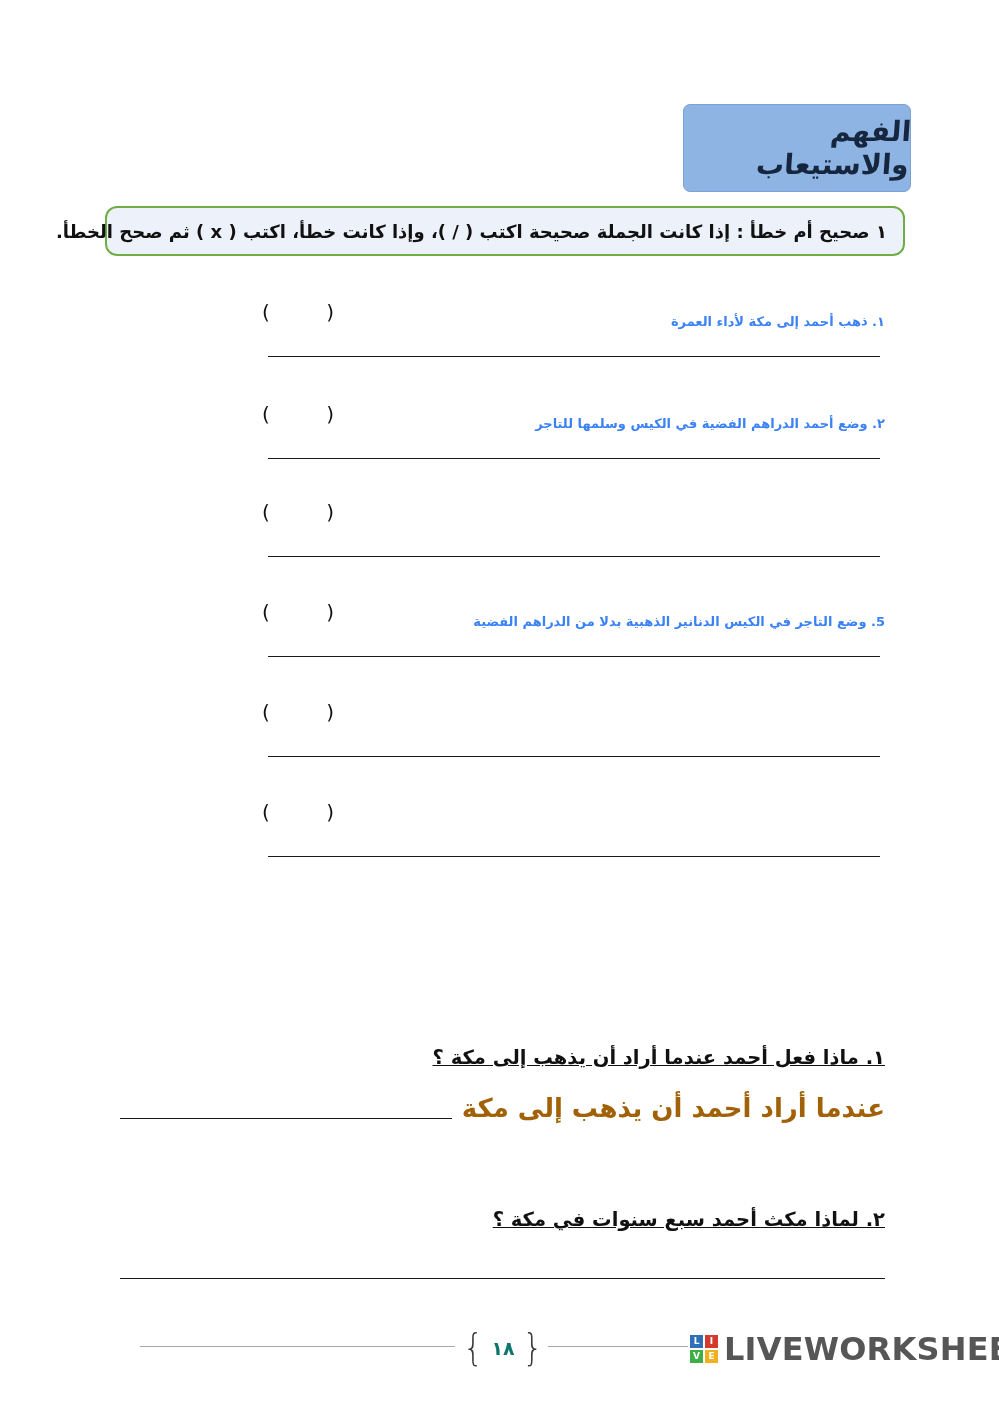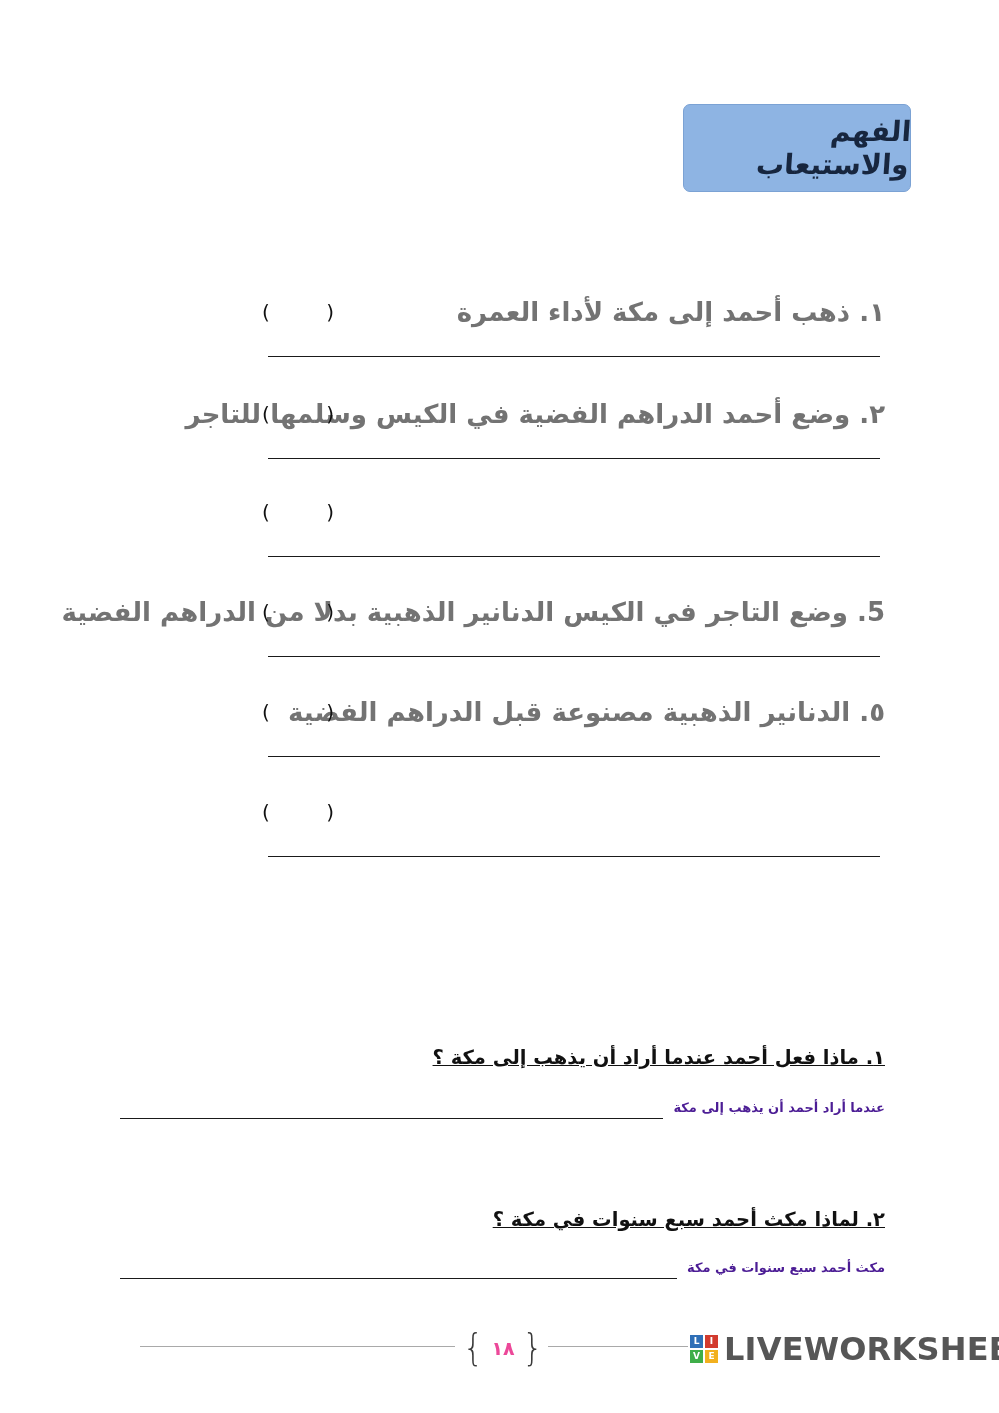--- a/index.html
+++ b/index.html
@@ -26,22 +26,22 @@
     padding:0 16px;direction:rtl;
   }
   .section-box .section-title{
     font-size:18px;font-weight:bold;color:#111;white-space:nowrap;
   }
   .box1{top:206px;}
   .box2{top:939px;}
   
   .tf-row{position:absolute;left:0;width:999px;height:72px;}
   .tf-text{
-    position:absolute;right:114px;top:0;direction:rtl;
-    font-size:26px;font-weight:600;color:#737373;line-height:32px;white-space:nowrap;
+    position:absolute;right:114px;top:10px;direction:rtl;
+    font-size:13px;font-weight:600;color:#3b82f6;line-height:32px;white-space:nowrap;
   }
   .tf-parens{
     position:absolute;left:262px;top:0;width:72px;height:32px;
     display:flex;justify-content:space-between;align-items:center;
     font-size:20px;color:#111;direction:ltr;
   }
   .tf-line{
     position:absolute;left:268px;top:60px;width:612px;height:0;
     border-bottom:1.6px solid #1a1a1a;
   }
@@ -52,36 +52,36 @@
     position:absolute;right:114px;direction:rtl;
     font-size:19.5px;font-weight:bold;color:#111;line-height:32px;white-space:nowrap;text-decoration:underline;
   }
   .q1{top:1042px;} .q2{top:1204px;}
   .answer-row{
     position:absolute;left:120px;right:114px;height:34px;
     display:flex;direction:rtl;align-items:flex-end;gap:10px;
   }
   .a1{top:1090px;} .a2{top:1250px;}
   .answer-stem{
-    font-size:13px;font-weight:600;color:#4c1d95;line-height:32px;
+    font-size:26px;font-weight:600;color:#a16207;line-height:32px;
     white-space:nowrap;flex:0 0 auto;
   }
   .answer-blank{
     flex:1 1 auto;height:0;border-bottom:1.6px solid #1a1a1a;margin-bottom:5px;
   }
   
   .footer-line{position:absolute;top:1346px;height:0;border-top:1.2px solid #a9a9a9;}
   .fl-left{left:140px;width:315px;}
   .fl-right{left:548px;width:140px;}
   .page-num-wrap{
     position:absolute;left:455px;top:1326px;width:96px;height:44px;
     display:flex;align-items:center;justify-content:center;gap:8px;direction:ltr;
   }
   .brace{font-size:32px;font-weight:300;color:#3a3a3a;line-height:40px;transform:scaleY(1.15);}
-  .page-num{font-size:19px;font-weight:600;color:#ec4899;text-align:center;}
+  .page-num{font-size:19px;font-weight:600;color:#0f766e;text-align:center;}
   .logo{
     position:absolute;left:690px;top:1330px;height:38px;
     display:flex;align-items:center;gap:6px;direction:ltr;
   }
   .logo-grid{
     width:28px;height:28px;display:grid;grid-template-columns:13px 13px;
     grid-template-rows:13px 13px;gap:2px;
   }
   .logo-cell{
     display:flex;align-items:center;justify-content:center;
@@ -96,20 +96,23 @@
 </style>
 </head>
 <body>
 
 <div class="page">
 
   <div class="badge">
     <span class="badge-text">الفهم والاستيعاب</span>
   </div>
 
+  <div class="section-box box1">
+    <span class="section-title">١ صحيح أم خطأ : إذا كانت  الجملة صحيحة اكتب ( / )، وإذا كانت خطأ، اكتب ( x ) ثم صحح الخطأ.</span>
+  </div>
 
   <div class="tf-row r1">
     <span class="tf-text">١.  ذهب أحمد إلى مكة لأداء العمرة</span>
     <span class="tf-parens">
         <span>(</span>
         <span>)</span>
       </span>
     <div class="tf-line"></div>
   </div>
 
@@ -133,21 +136,20 @@
   <div class="tf-row r4">
     <span class="tf-text">5. وضع التاجر في الكيس الدنانير الذهبية بدلا من الدراهم الفضية</span>
     <span class="tf-parens">
         <span>(</span>
         <span>)</span>
       </span>
     <div class="tf-line"></div>
   </div>
 
   <div class="tf-row r5">
-    <span class="tf-text">٥. الدنانير الذهبية مصنوعة قبل الدراهم الفضية</span>
     <span class="tf-parens">
         <span>(</span>
         <span>)</span>
       </span>
     <div class="tf-line"></div>
   </div>
 
   <div class="tf-row r6">
     <span class="tf-parens">
         <span>(</span>
@@ -158,21 +160,20 @@
 
 
   <div class="q-text q1">١. ماذا فعل أحمد عندما أراد أن يذهب إلى مكة ؟</div>
   <div class="answer-row a1">
     <span class="answer-stem">عندما أراد أحمد أن يذهب إلى مكة</span>
     <div class="answer-blank"></div>
   </div>
 
   <div class="q-text q2">٢. لماذا مكث أحمد سبع سنوات في مكة ؟</div>
   <div class="answer-row a2">
-    <span class="answer-stem">مكث أحمد سبع سنوات في مكة</span>
     <div class="answer-blank"></div>
   </div>
 
   <div class="footer-line fl-left"></div>
   <div class="page-num-wrap">
     <span class="brace">{</span>
     <span class="page-num">١٨</span>
     <span class="brace">}</span>
   </div>
   <div class="footer-line fl-right"></div>

